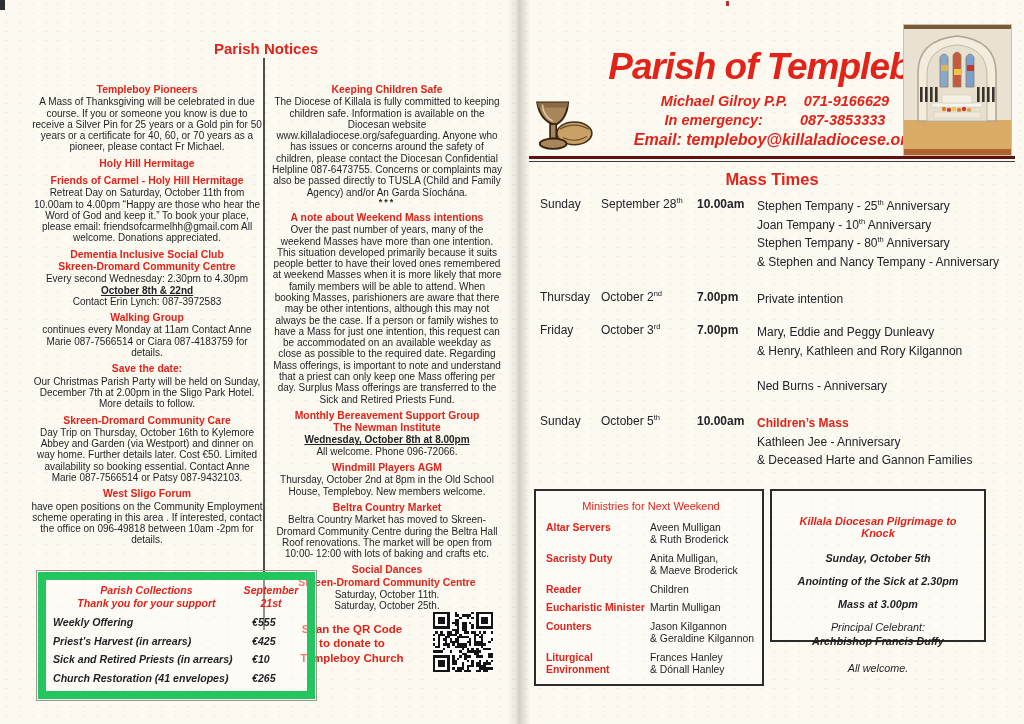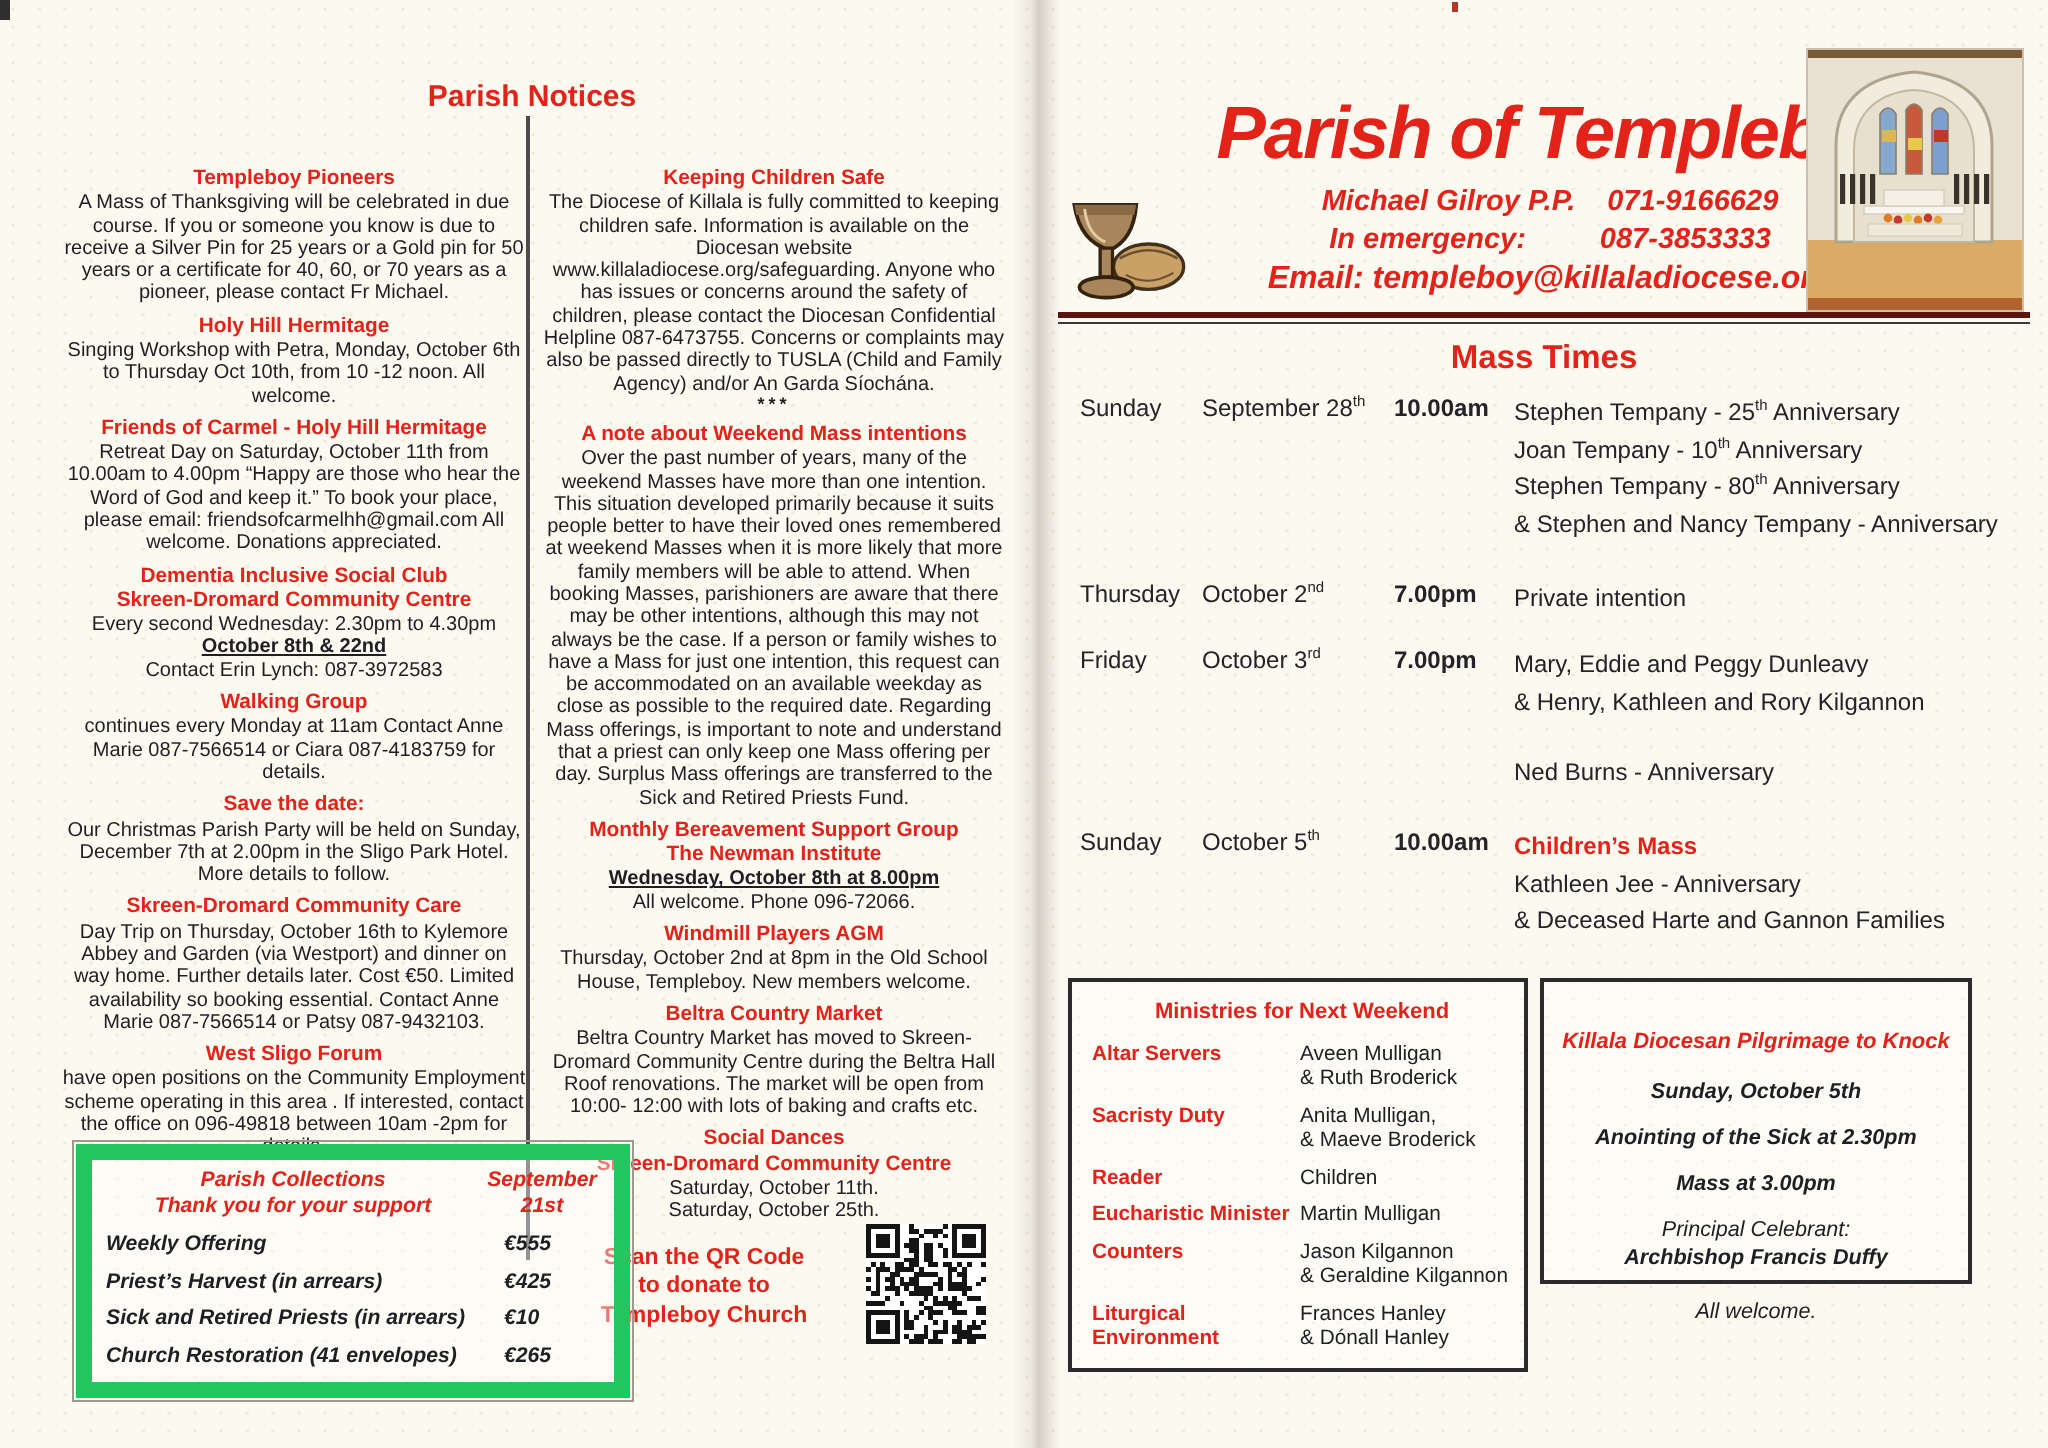--- a/index.html
+++ b/index.html
@@ -63,28 +63,28 @@
   .mday{position:absolute;left:540px;}
   .mdate{position:absolute;left:601px;}
   .mtime{position:absolute;left:697px;font-weight:bold;}
   .mint{position:absolute;left:757px;width:262px;line-height:1.55;}
   .mint .gap{height:17px;}
   .red-b{color:var(--red);font-weight:bold;}
   sup{font-size:7.5px;line-height:0;}
 
   .ministries{position:absolute;left:534px;top:489px;width:230px;height:197px;box-sizing:border-box;
     border:2px solid #2b2b2b;background:rgba(255,255,255,0.35);padding:9px 6px 0 10px;font-size:10.4px;}
-  .m-title{text-align:center;color:var(--red);font-weight:bold;font-size:11px;margin-bottom:10px;}
+  .m-title{text-align:center;color:var(--red);font-weight:normal;font-size:11px;margin-bottom:10px;}
   .m-row{display:grid;grid-template-columns:104px 1fr;margin-bottom:6px;line-height:1.2;}
   .m-label{color:var(--red);font-weight:bold;white-space:nowrap;}
   .m-label div{white-space:nowrap;}
 
   .pilgrimage{position:absolute;left:770px;top:489px;width:216px;height:153px;box-sizing:border-box;
     border:2px solid #2b2b2b;background:rgba(255,255,255,0.35);font-style:italic;text-align:center;
-    font-size:10.8px;padding:24px 8px 0;}
+    font-size:10.8px;padding:24px 20px 0;}
   .p-title{color:var(--red);font-weight:bold;font-size:11px;margin-bottom:13px;}
   .p-line{margin-bottom:11px;}
   .p-b{font-weight:bold;}
   .p-cel{margin-bottom:2px;}
   .p-wel{margin-top:15px;}
 </style>
 </head>
 <body>
 
 <div class="fold"></div>
@@ -94,21 +94,20 @@
 
 <div class="lp-title">Parish Notices</div>
 
 <div class="col" id="col1">
   <section>
     <h3>Templeboy Pioneers</h3>
     <p>A Mass of Thanksgiving will be celebrated in due course. If you or someone you know is due to receive a Silver Pin for 25 years or a Gold pin for 50 years or a certificate for 40, 60, or 70 years as a pioneer, please contact Fr Michael.</p>
   </section>
   <section>
     <h3>Holy Hill Hermitage</h3>
-    <p>Singing Workshop with Petra, Monday, October 6th to Thursday Oct 10th, from 10 -12 noon. All welcome.</p>
   </section>
   <section>
     <h3>Friends of Carmel - Holy Hill Hermitage</h3>
     <p>Retreat Day on Saturday, October 11th from 10.00am to 4.00pm “Happy are those who hear the Word of God and keep it.” To book your place, please email: friendsofcarmelhh@gmail.com All welcome. Donations appreciated.</p>
   </section>
   <section>
     <h3>Dementia Inclusive Social Club</h3>
     <h3>Skreen-Dromard Community Centre</h3>
     <p>Every second Wednesday: 2.30pm to 4.30pm</p>
     <p class="b">October 8th &amp; 22nd</p>

